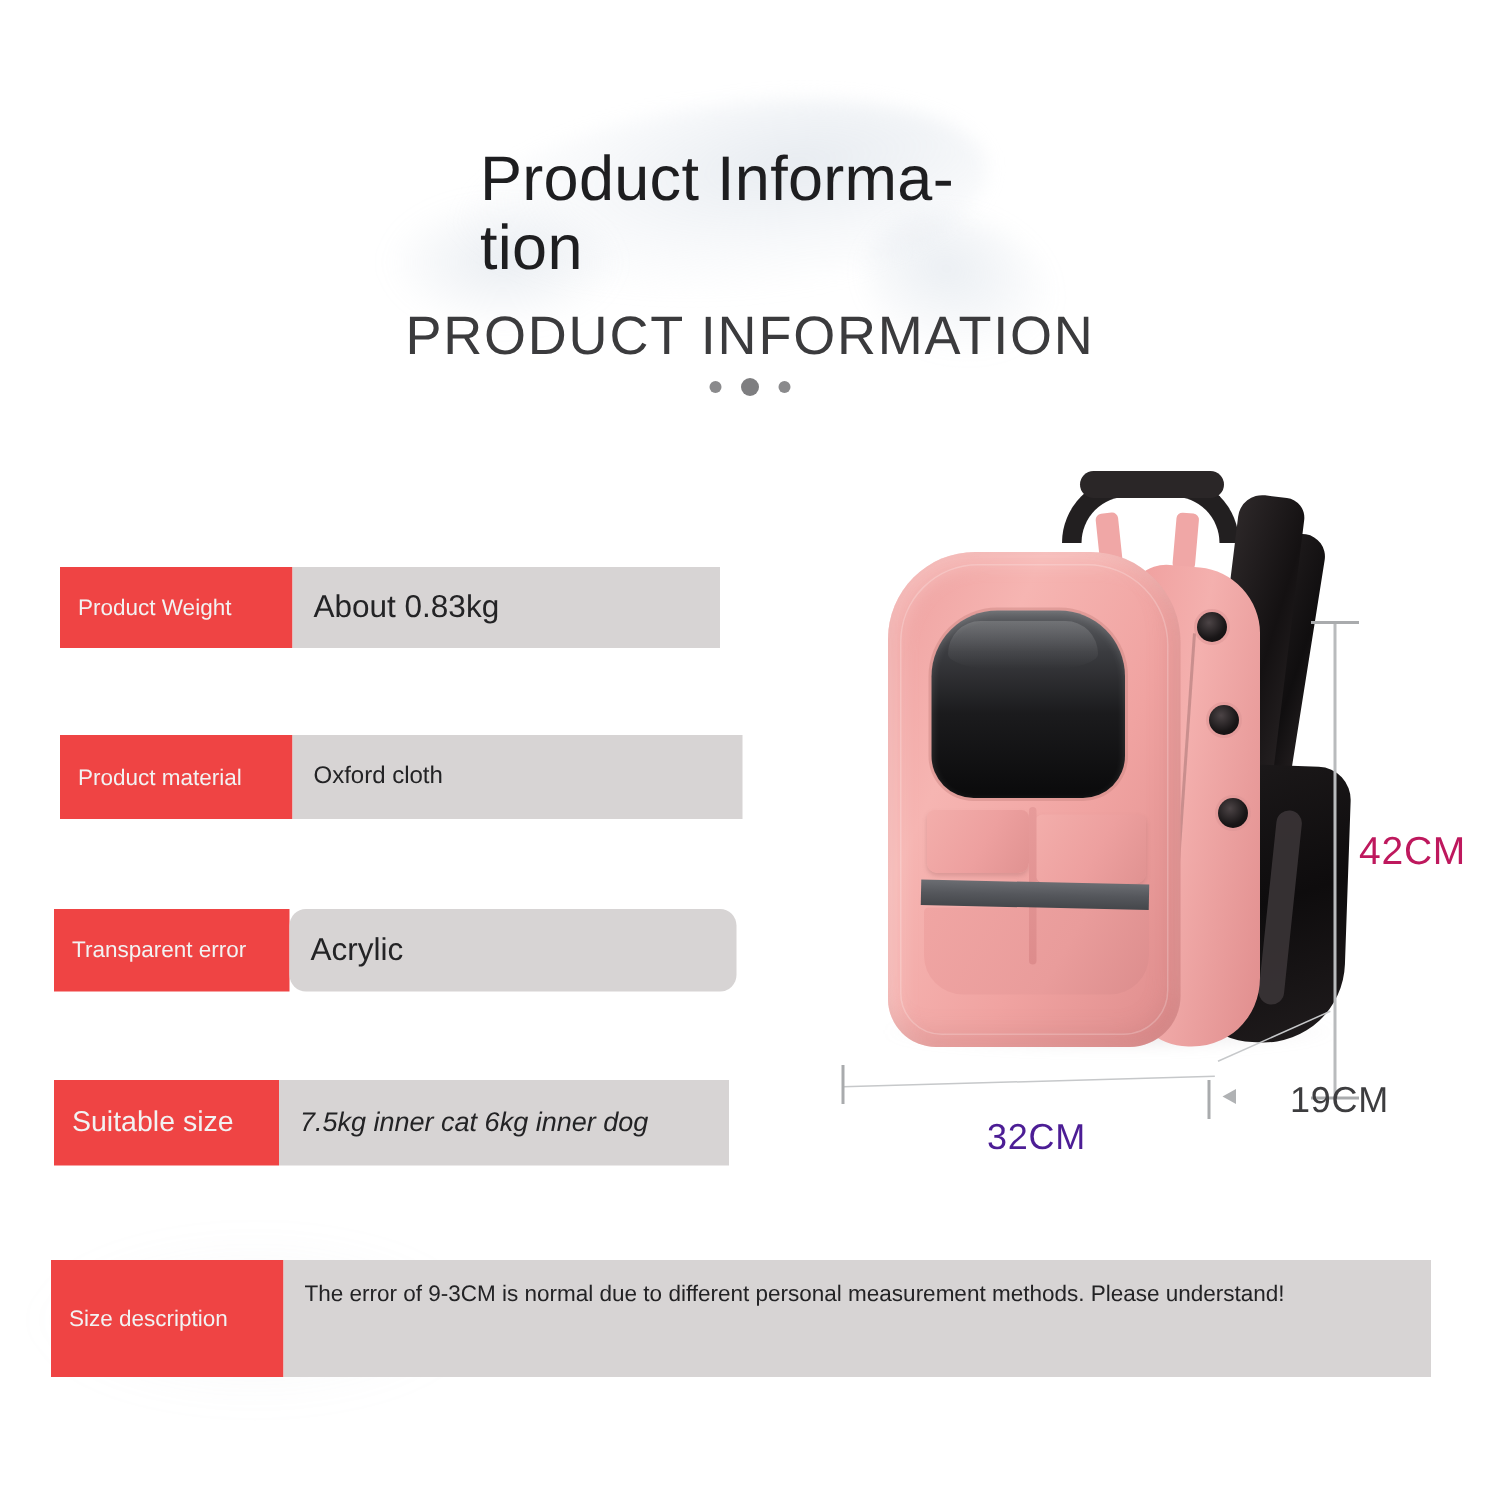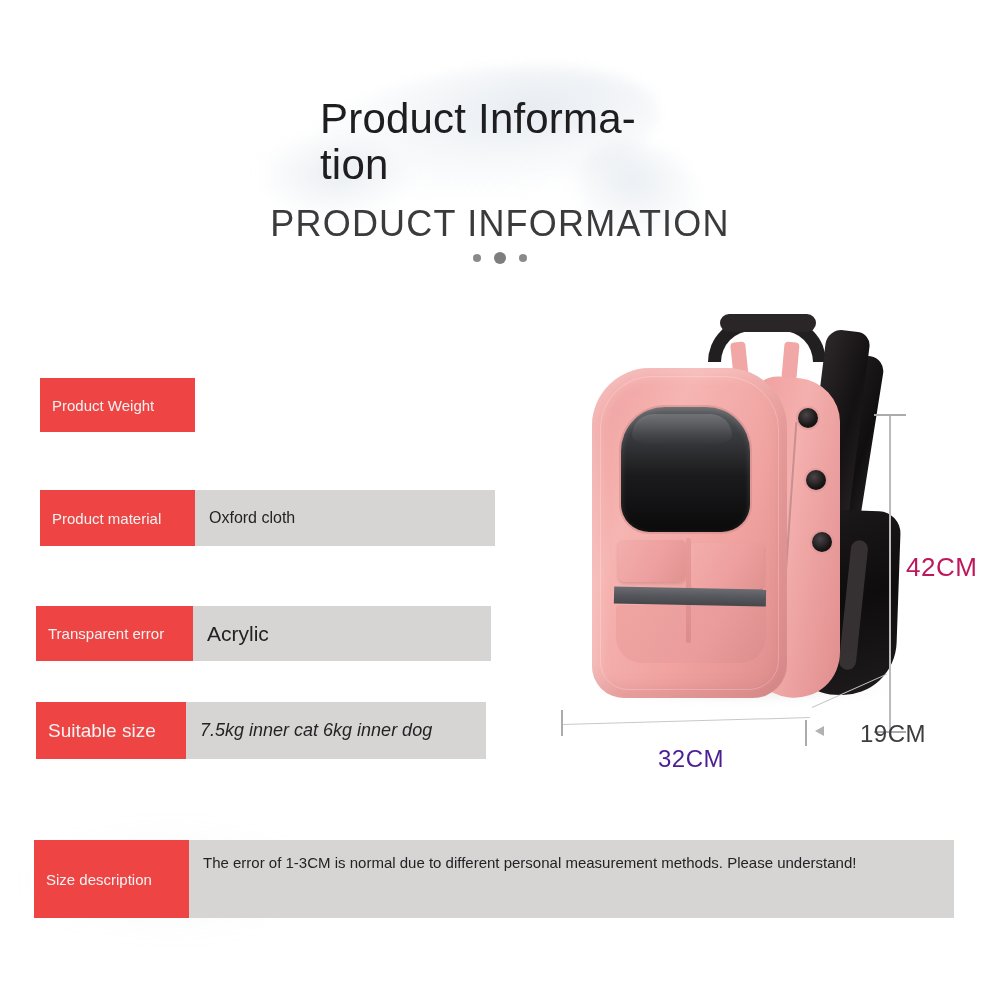--- a/index.html
+++ b/index.html
@@ -128,23 +128,23 @@
   #row-weight   { left: 40px; top: 378px; width: 440px; height: 54px; }
   #row-weight   .spec-label { width: 155px; font-size: 15px; }
   #row-weight   .spec-value { font-size: 21px; }
 
   #row-material { left: 40px; top: 490px; width: 455px; height: 56px; }
   #row-material .spec-label { width: 155px; font-size: 15px; }
   #row-material .spec-value { font-size: 16px; }
 
   #row-transparent { left: 36px; top: 606px; width: 455px; height: 55px; }
   #row-transparent .spec-label { width: 157px; font-size: 15px; }
-  #row-transparent .spec-value { font-size: 21px; }
-
-  #row-suitable { left: 36px; top: 702px; width: 450px; height: 57px; }
+  #row-transparent .spec-value { font-size: 21px; border-radius: 11px; }
+
+  #row-suitable { left: 36px; top: 720px; width: 450px; height: 57px; }
   #row-suitable .spec-label { width: 150px; font-size: 19px; }
   #row-suitable .spec-value { font-size: 18px; font-style: italic; }
 
   #row-size-desc { left: 34px; top: 840px; width: 920px; height: 78px; }
   #row-size-desc .spec-label { width: 155px; font-size: 15px; }
   #row-size-desc .spec-value { font-size: 15px; }
 
   
   .photo {
     position: absolute;
@@ -374,40 +374,41 @@
     <div class="subtitle">PRODUCT INFORMATION</div>
     <div class="dots">
       <span class="dot small"></span>
       <span class="dot big"></span>
       <span class="dot small"></span>
     </div>
   </div>
 
   <div class="spec-row" id="row-weight">
     <div class="spec-label">Product Weight</div>
+    <div class="spec-value">About 0.83kg</div>
   </div>
 
   <div class="spec-row" id="row-material">
     <div class="spec-label">Product material</div>
     <div class="spec-value">Oxford cloth</div>
   </div>
 
   <div class="spec-row" id="row-transparent">
     <div class="spec-label">Transparent error</div>
     <div class="spec-value">Acrylic</div>
   </div>
 
   <div class="spec-row" id="row-suitable">
     <div class="spec-label">Suitable size</div>
     <div class="spec-value">7.5kg inner cat 6kg inner dog</div>
   </div>
 
   <div class="spec-row" id="row-size-desc">
     <div class="spec-label">Size description</div>
-    <div class="spec-value multiline">The error of 1-3CM is normal due to different personal measurement methods. Please understand!</div>
+    <div class="spec-value multiline">The error of 9-3CM is normal due to different personal measurement methods. Please understand!</div>
   </div>
 
   <div class="photo">
     <div class="bp-shadow"></div>
 
     <div class="bp-strap strap-back"></div>
     <div class="bp-handle"></div>
     <div class="bp-handle-pad"></div>
     <div class="bp-handle-bridge hb1"></div>
     <div class="bp-handle-bridge hb2"></div>

